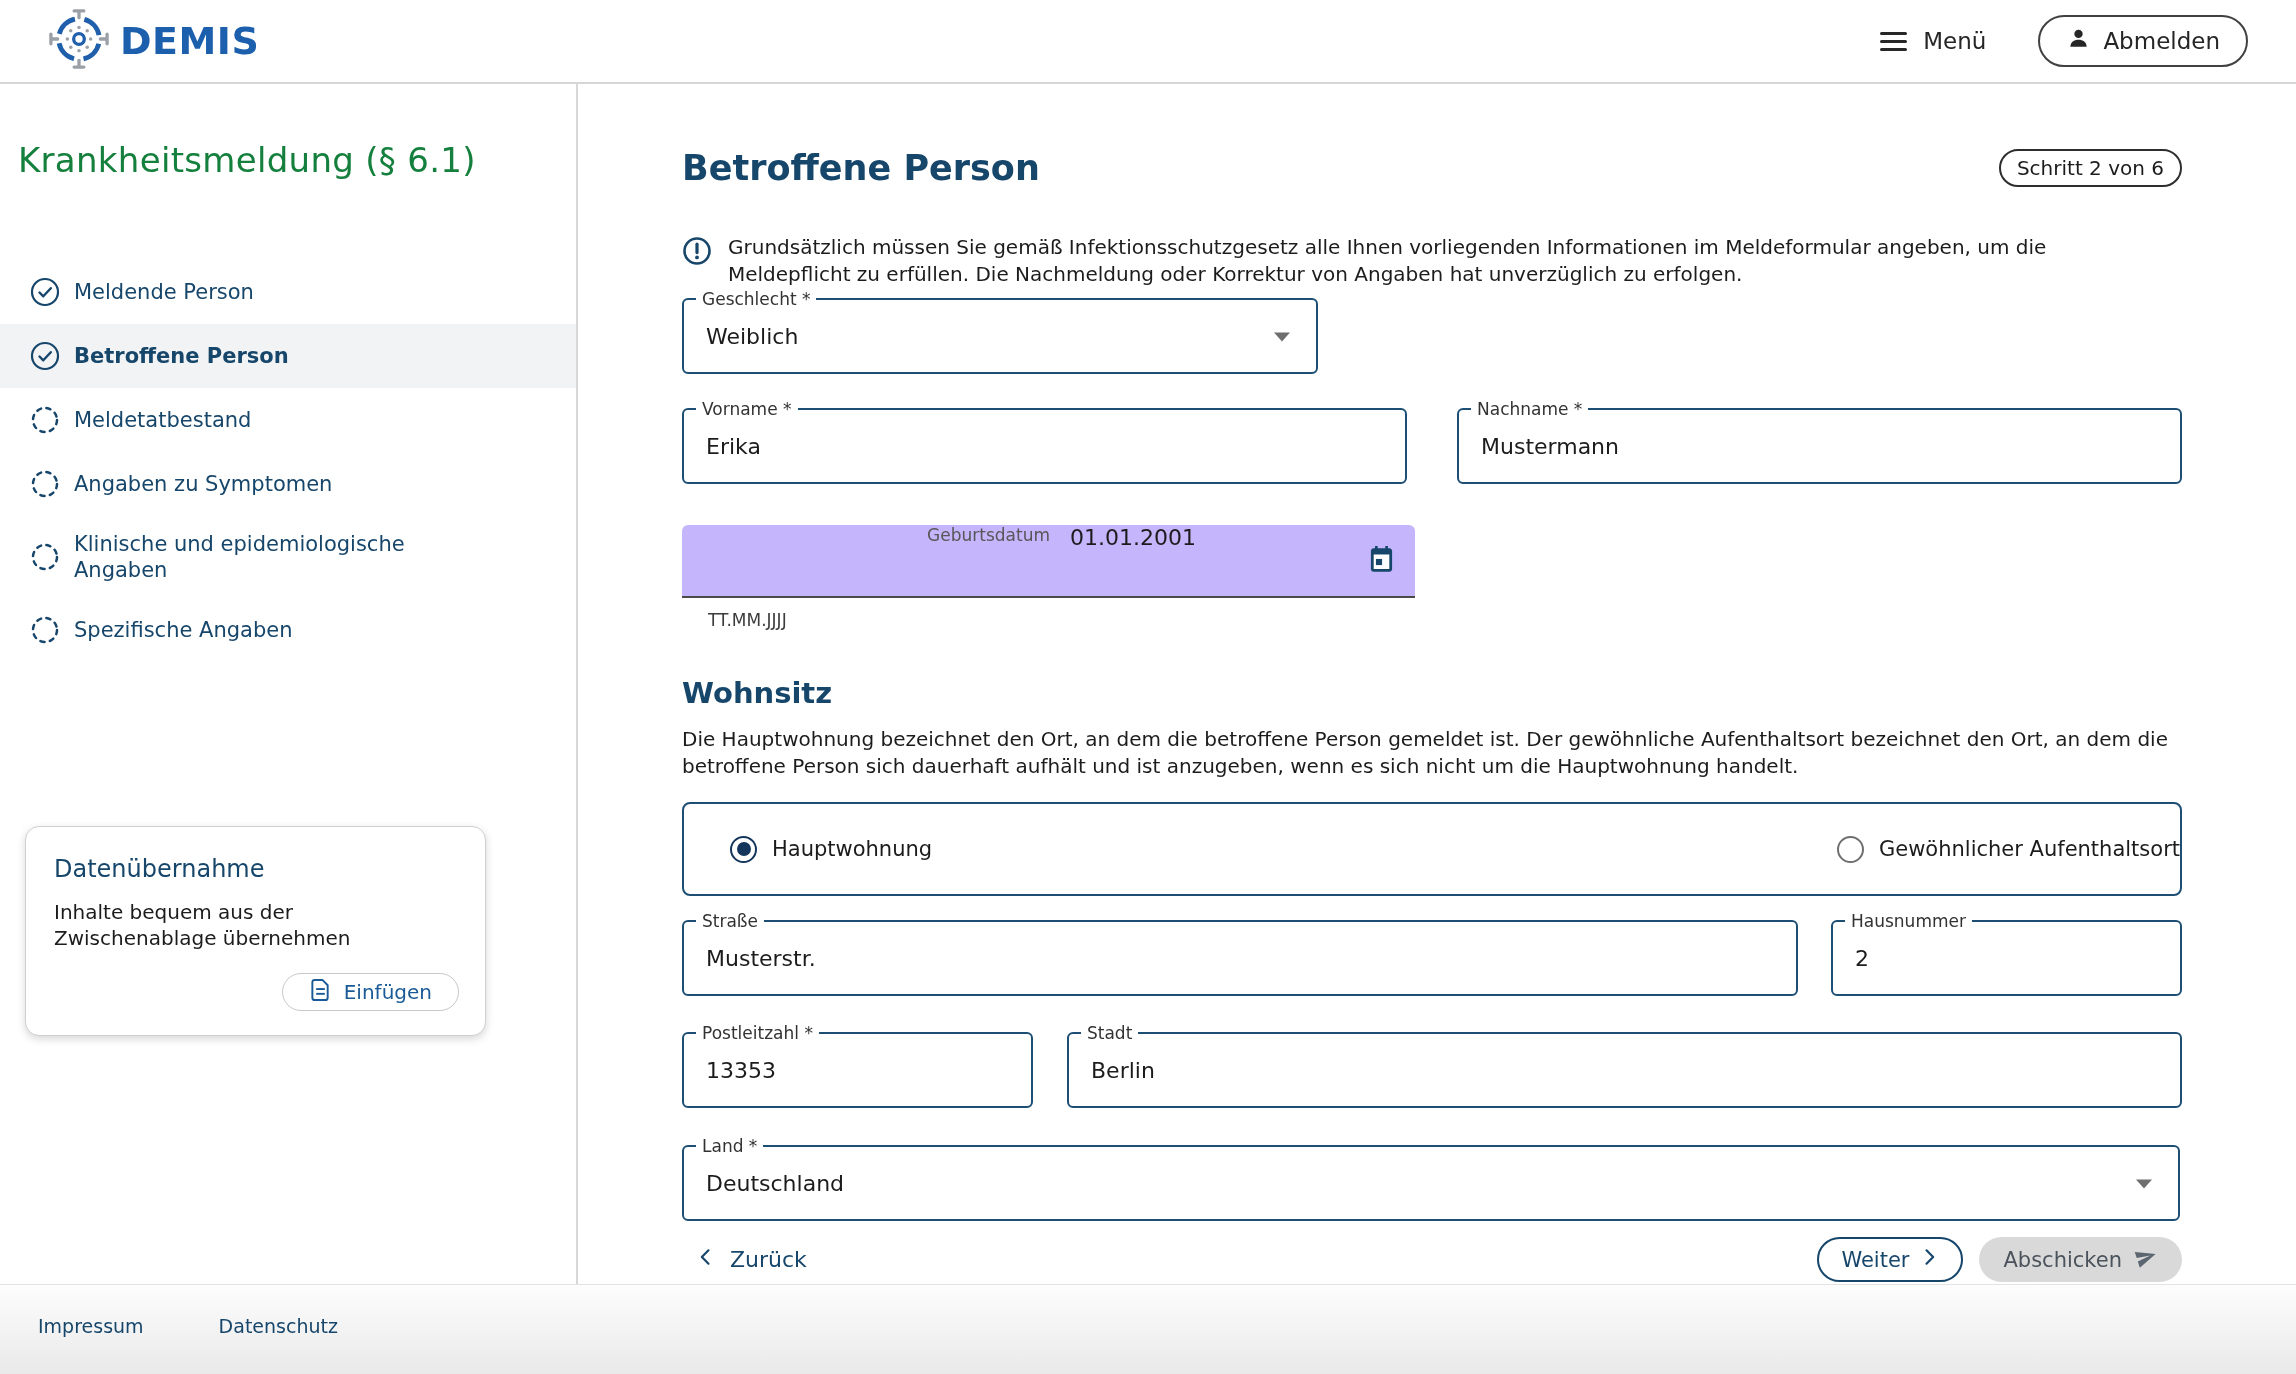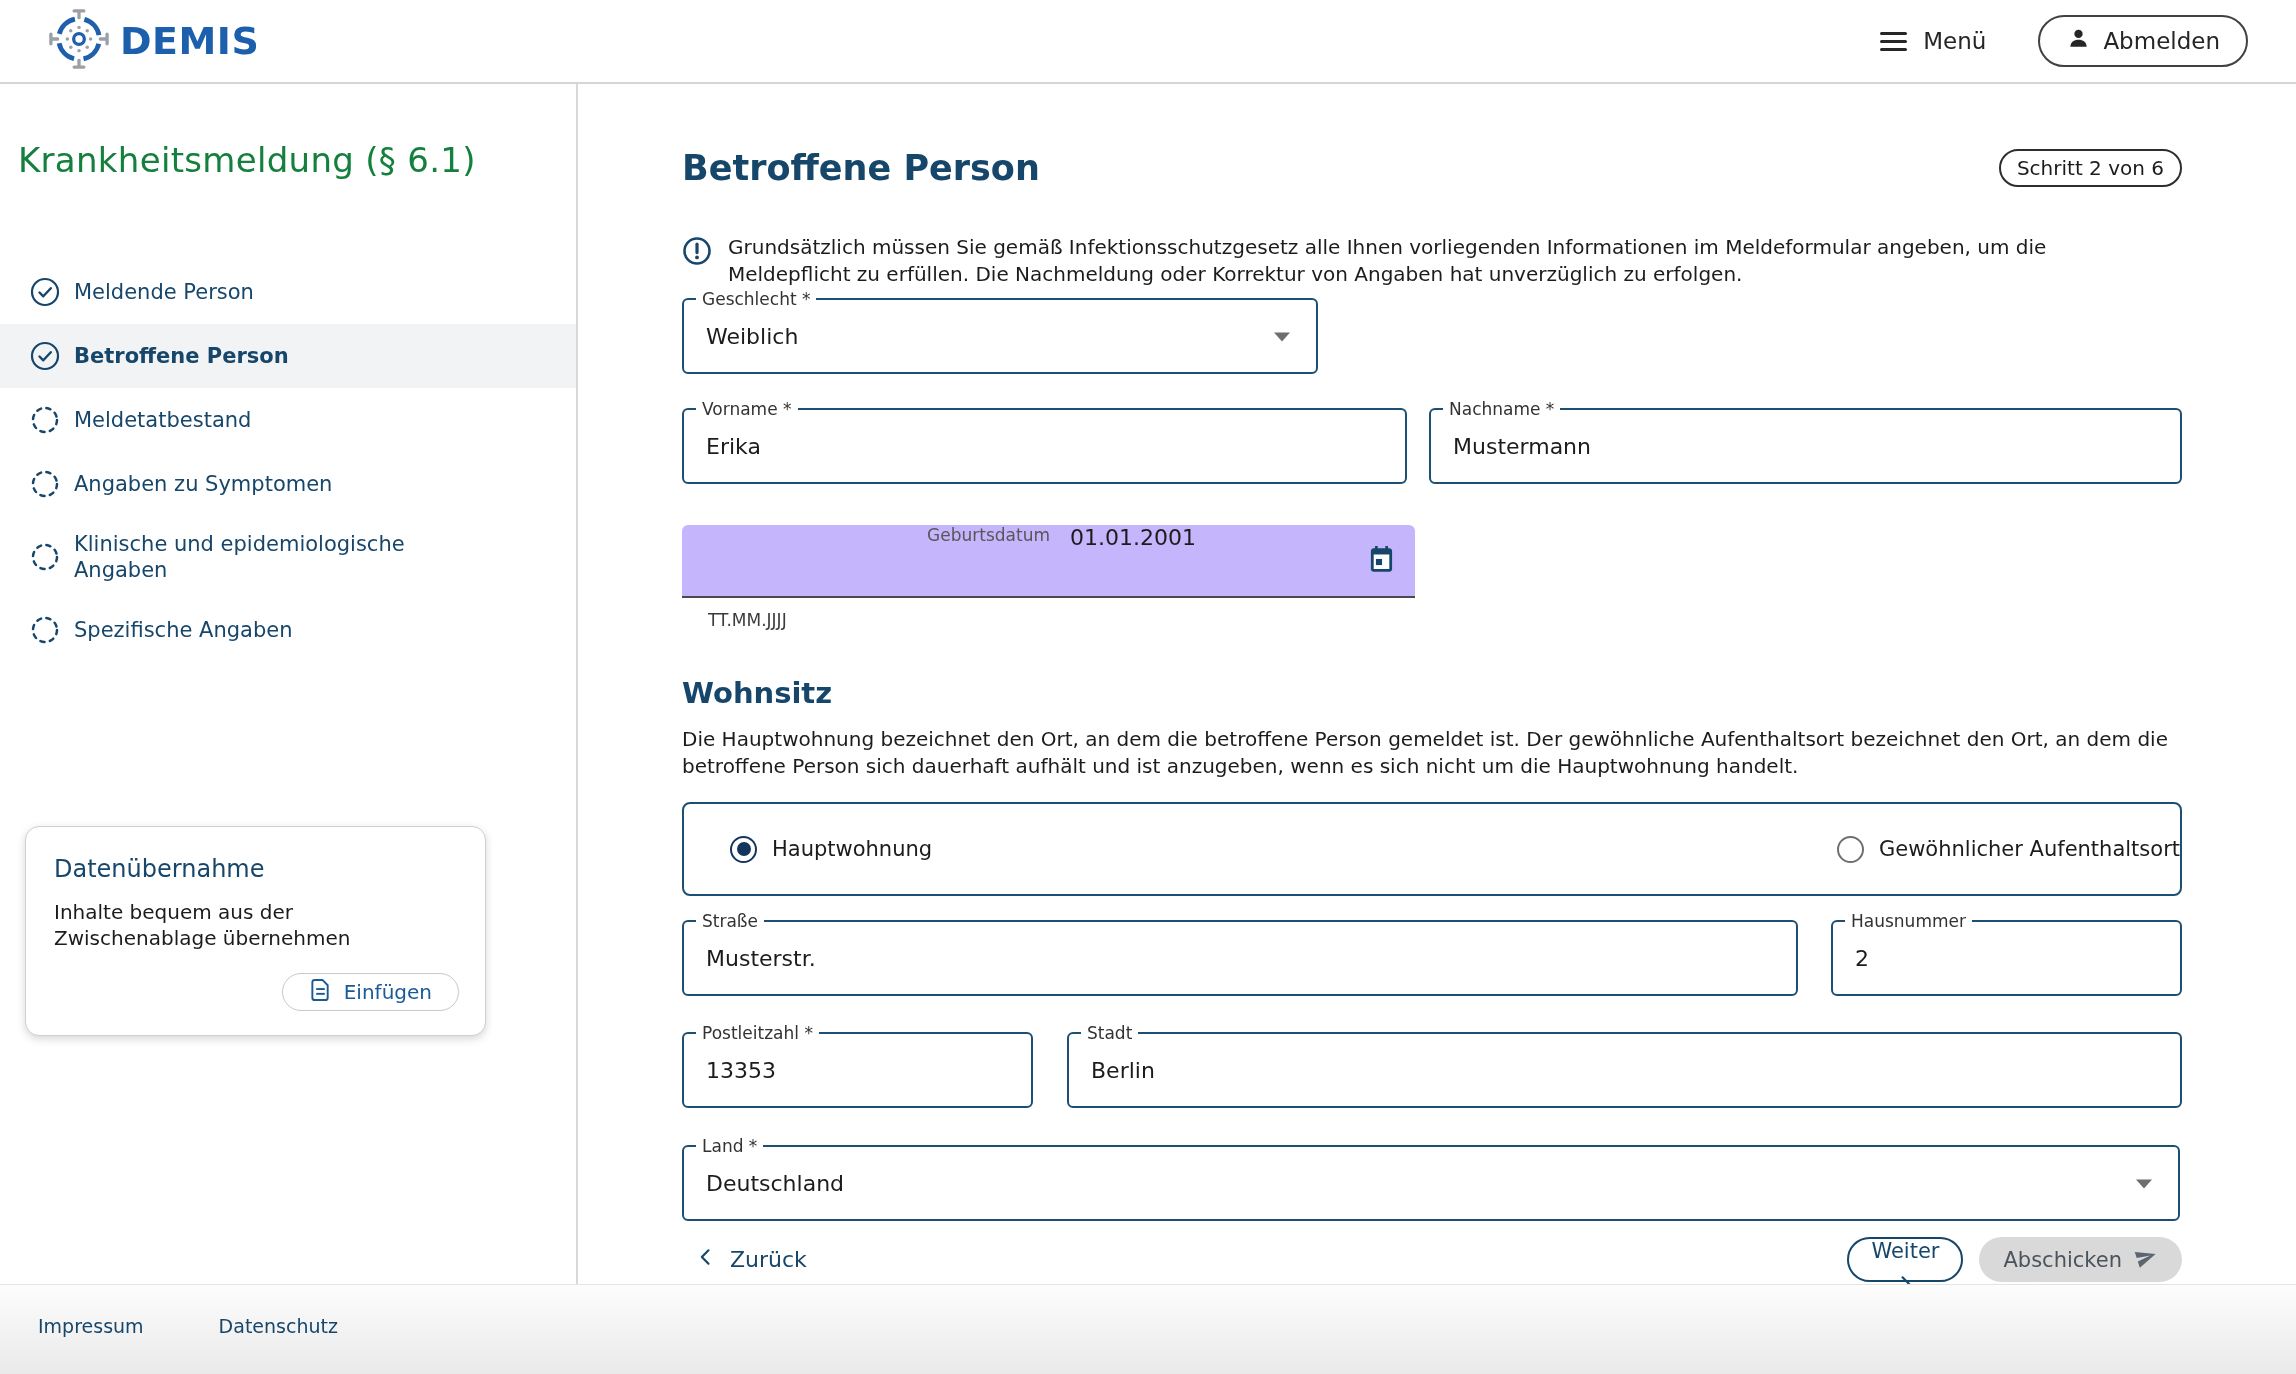--- a/index.html
+++ b/index.html
@@ -60,21 +60,21 @@
   .title-row { display: flex; align-items: center; justify-content: space-between; }
   .page-title { font-size: 35px; font-weight: 600; color: #17466B; }
   .step-badge {
     border: 2px solid #2e2e2e; border-radius: 20px; padding: 5px 16px;
     font-size: 20px; color: #1c1c1c; white-space: nowrap;
   }
   .info-row { display: flex; gap: 16px; margin-top: 46px; }
   .info-icon { flex: 0 0 auto; margin-top: 2px; }
   .info-row p { font-size: 20px; line-height: 27px; color: #1c1c1c; max-width: 1400px; }
   
-  .frow { display: flex; gap: 22px; }
+  .frow { display: flex; gap: 50px; }
   .field {
     position: relative; border: 2px solid #1D4E74; border-radius: 6px; height: 76px;
     display: flex; align-items: center; padding: 0 22px; background: #fff; cursor: text;
   }
   .flabel {
     position: absolute; top: -11px; left: 12px; background: #fff; padding: 0 6px;
     font-size: 17px; color: #333333; white-space: nowrap;
   }
   .fvalue { font-size: 22px; color: #1c1c1c; }
   .caret {
@@ -122,21 +122,21 @@
   
   .btn-row { margin-top: 16px; display: flex; align-items: center; justify-content: space-between; }
   .back-btn {
     display: flex; align-items: center; gap: 14px; margin-left: 14px;
     background: none; border: none; font-family: inherit; font-size: 22px; color: #17466B; cursor: pointer;
   }
   .btn-group { display: flex; align-items: center; gap: 16px; }
   .next-btn {
     display: flex; align-items: center; gap: 10px; height: 45px; padding: 0 22px;
     border: 2px solid #17466B; border-radius: 23px; background: #fff;
-    font-family: inherit; font-size: 21px; color: #17466B; cursor: pointer; flex-direction: column;
+    font-family: inherit; font-size: 21px; color: #17466B; cursor: pointer;
   }
   .submit-btn {
     display: flex; align-items: center; gap: 12px; height: 45px; padding: 0 24px;
     border: none; border-radius: 23px; background: #D9D9D9;
     font-family: inherit; font-size: 21px; color: #4b545c; cursor: not-allowed;
   }
   
   footer {
     height: 90px; flex: 0 0 auto; border-top: 1px solid #e3e3e3;
     background: linear-gradient(180deg, #fdfdfd 0%, #e9e9e9 100%);

